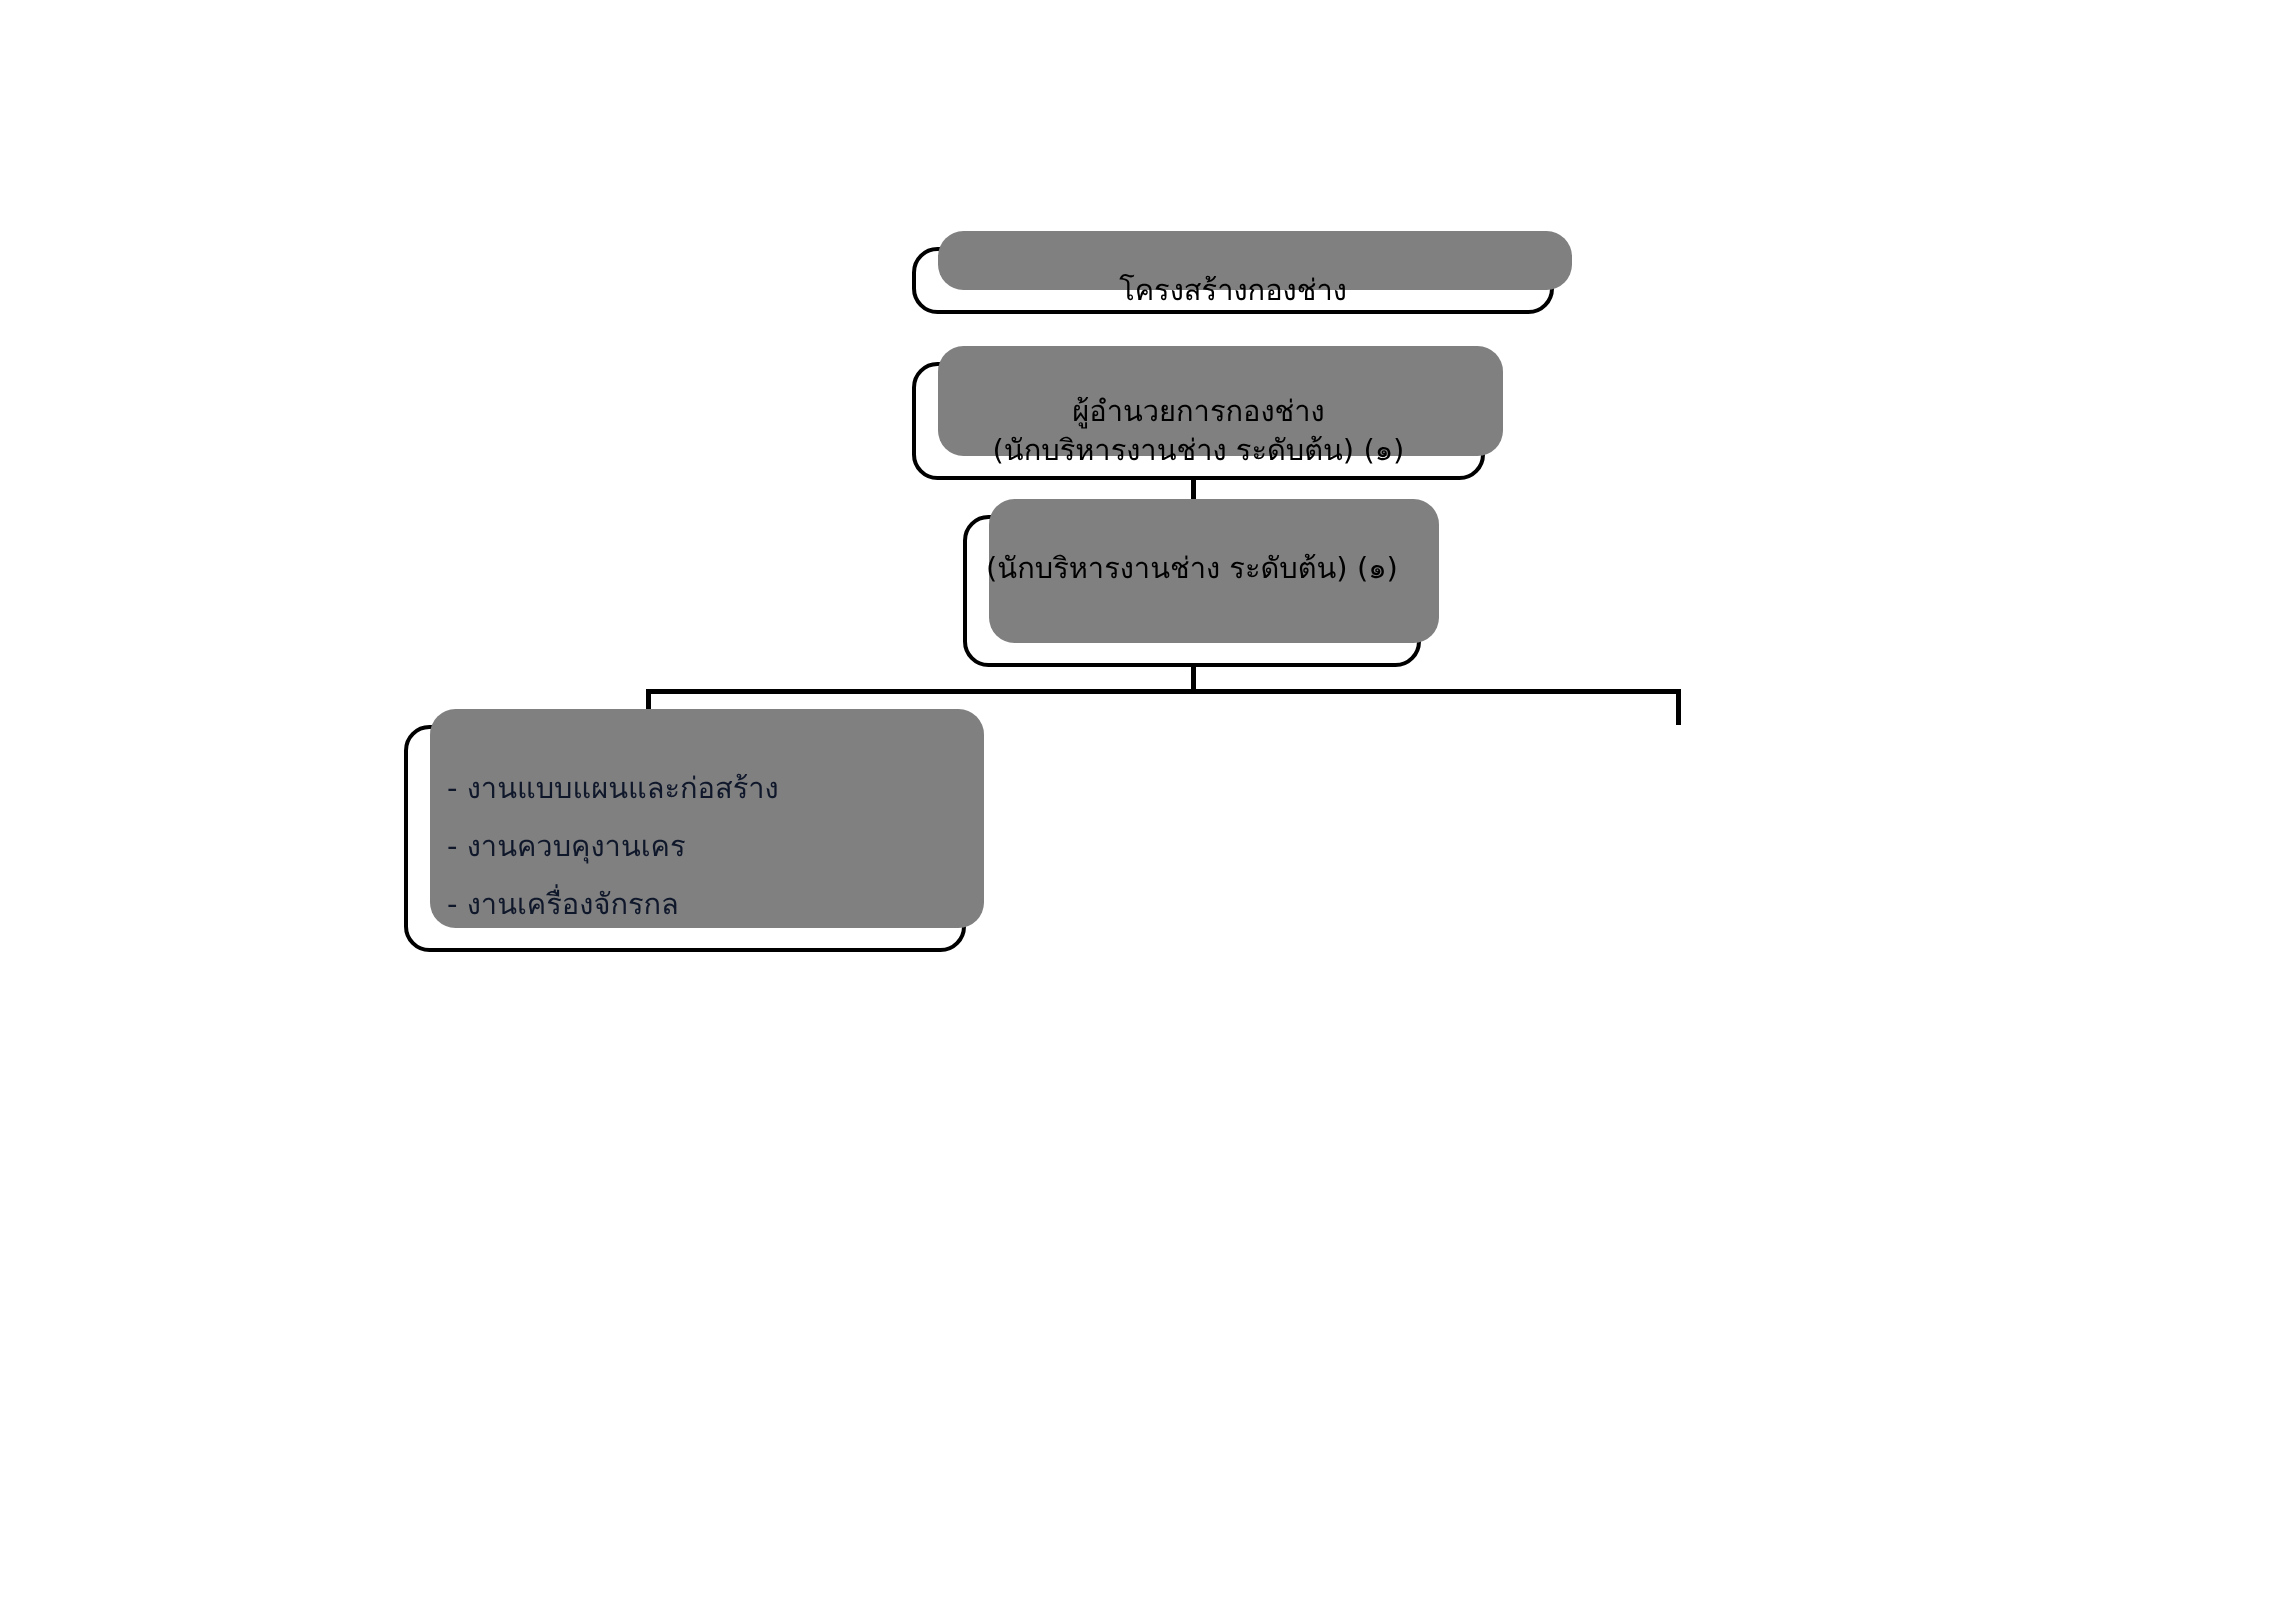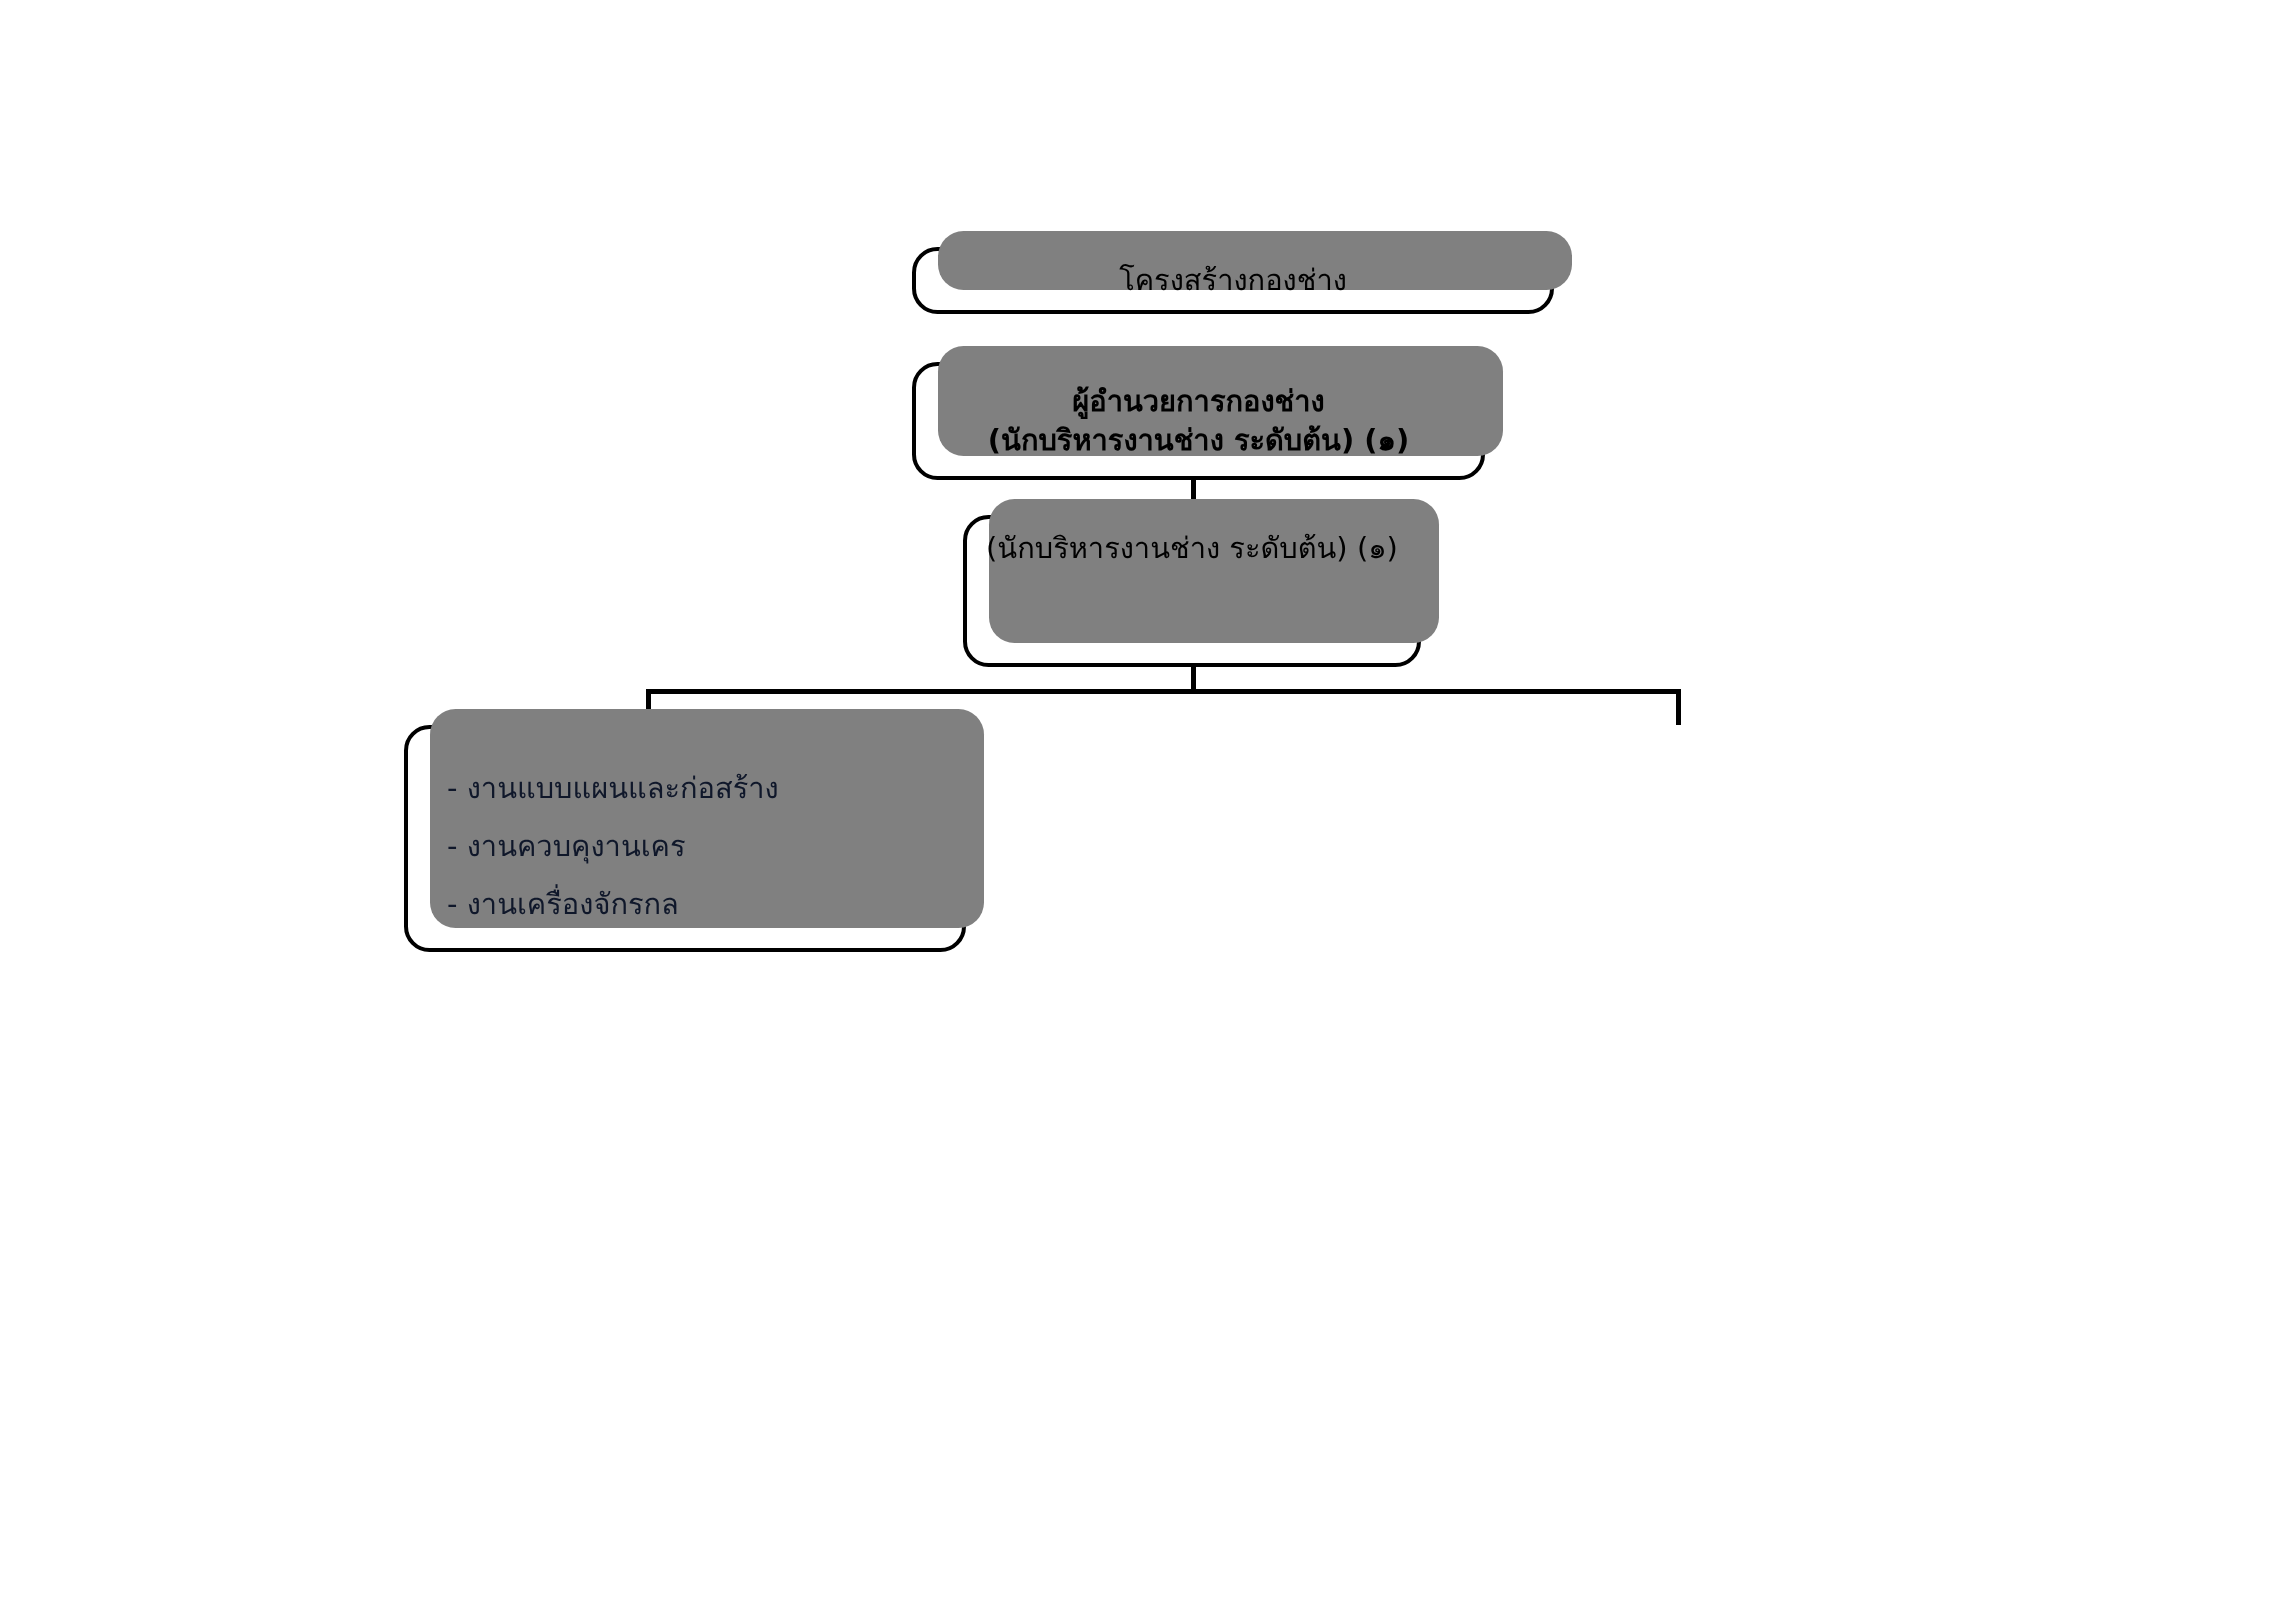--- a/index.html
+++ b/index.html
@@ -50,20 +50,21 @@
     z-index: -1;
   }
   .node { box-shadow: none; }
 
   .node-text {
     text-align: center;
     color: #000000;
     line-height: 1.34;
     font-size: 29px;
     white-space: nowrap;
+    margin-top: 20px;
   }
 
   .node-line { display: block; }
 
   
   .node.split { justify-content: flex-start; padding: 0; }
   .node.split .hdr {
     padding: 8.8px 0 10.8px 0;
     border-bottom: 4.9px solid #000000;
   }
@@ -101,21 +102,21 @@
 <body>
 
 <div id="chart-canvas">
 
   <div class="node" id="node-root" style="left:912px; top:247px; width:642px; height:67px;">
     <div class="node-text">
       <span class="node-line">โครงสร้างกองช่าง</span>
     </div>
   </div>
 
-  <div class="node" id="node-director" style="left:912px; top:362px; width:573px; height:118px;font-weight:bold;">
+  <div class="node" id="node-director" style="left:912px; top:362px; width:573px; height:118px;">
     <div class="node-text">
       <span class="node-line">ผู้อำนวยการกองช่าง</span>
       <span class="node-line">(นักบริหารงานช่าง ระดับต้น) (๑)</span>
     </div>
   </div>
 
   <div class="conn" style="left:1191px; top:479px; width:4.9px; height:35px;"></div>
 
   <div class="node split" id="node-division" style="left:963px; top:515px; width:458px; height:152px;">
     <div class="node-text bdy">

